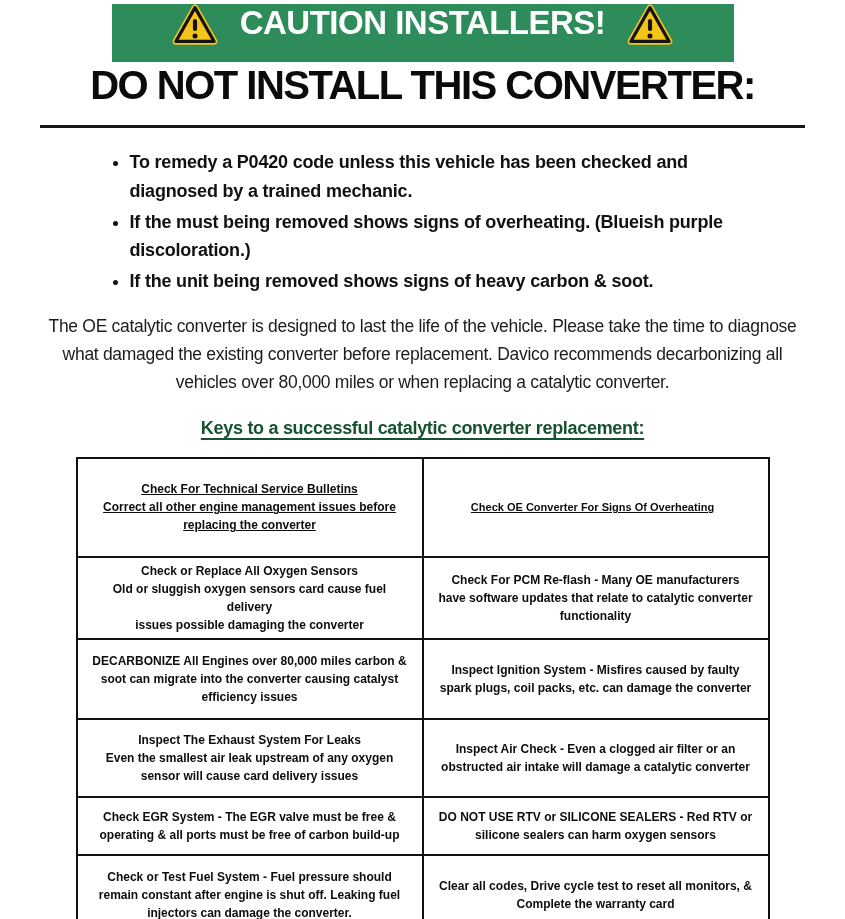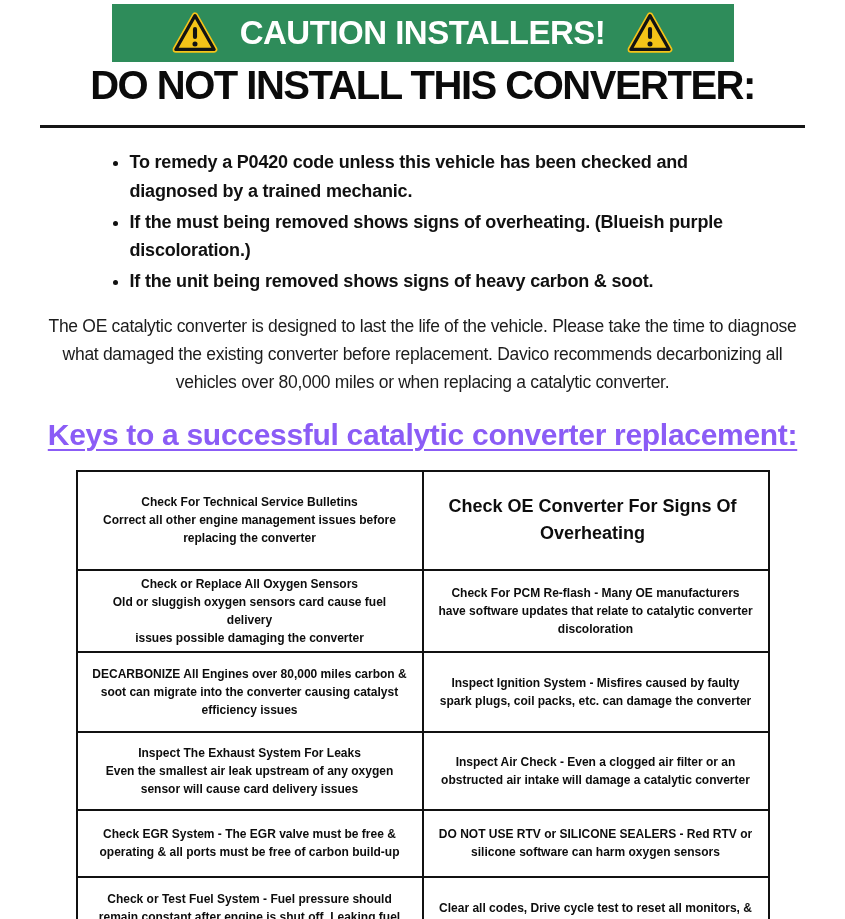--- a/index.html
+++ b/index.html
@@ -11,21 +11,21 @@
     color: #111111;
   }
 
   
   .banner {
     width: 622px;
     height: 58px;
     margin: 4px auto 0 auto;
     background: #2e8c5a;
     display: flex;
-    align-items: center;
+    align-items: flex-start;
     justify-content: center;
     gap: 22px;
   }
   .banner-text {
     color: #ffffff;
     font-size: 33px;
     font-weight: 800;
     letter-spacing: -0.5px;
     white-space: nowrap;
   }
@@ -75,27 +75,27 @@
     line-height: 1.6;
     letter-spacing: -0.3px;
     white-space: pre-line;
     color: #1c1c1c;
   }
 
   
   .keys-heading {
     margin-top: 22px;
     text-align: center;
-    font-size: 30px;
+    font-size: 18px;
     font-weight: 800;
     letter-spacing: -0.3px;
     text-decoration: underline;
     text-underline-offset: 4px;
     text-decoration-thickness: 2px;
-    color: #8b5cf6;
+    color: #14532d;
   }
 
   
   .tips-table {
     width: 694px;
     margin: 18px auto 0 auto;
     border-collapse: collapse;
     table-layout: fixed;
   }
   .tips-table td {
@@ -103,27 +103,27 @@
     width: 50%;
     text-align: center;
     vertical-align: middle;
     font-size: 12px;
     font-weight: 700;
     line-height: 1.5;
     padding: 4px 14px;
     white-space: pre-line;
     color: #0d0d0d;
   }
-  .tips-table tr:nth-child(1) td { height: 99px; }
+  .tips-table tr:nth-child(1) td { height: 99px; text-decoration: underline; }
   .tips-table tr:nth-child(2) td { height: 80px; }
   .tips-table tr:nth-child(3) td { height: 80px; }
   .tips-table tr:nth-child(4) td { height: 78px; }
-  .tips-table tr:nth-child(5) td { height: 67px; border-radius: 26px; }
+  .tips-table tr:nth-child(5) td { height: 58px; border-radius: 26px; }
   .tips-table tr:nth-child(6) td { height: 80px; }
-  .tips-table td.cell-lg { font-size: 18px; padding-left: 8px; }
+  .tips-table td.cell-lg { font-size: 11px; padding-left: 8px; }
 </style>
 </head>
 <body>
 
 <div class="banner">
   <svg class="warn-icon" viewBox="0 0 100 92" aria-hidden="true">
     <path d="M50 8 L92 82 H8 Z" fill="#f5c418" stroke="#f5c418" stroke-width="14" stroke-linejoin="round"></path>
     <path d="M50 8 L92 82 H8 Z" fill="#f5c418" stroke="#131313" stroke-width="7" stroke-linejoin="round"></path>
     <rect x="45.5" y="33" width="9" height="26" rx="4.5" fill="#131313"></rect>
     <circle cx="50" cy="70" r="5.5" fill="#131313"></circle>
@@ -160,34 +160,34 @@
     <tr>
       <td>Check For Technical Service Bulletins
 Correct all other engine management issues before
 replacing the converter</td>
       <td class="cell-lg">Check OE Converter For Signs Of Overheating</td>
     </tr>
     <tr>
       <td>Check or Replace All Oxygen Sensors
 Old or sluggish oxygen sensors card cause fuel delivery
 issues possible damaging the converter</td>
-      <td>Check For PCM Re-flash - Many OE manufacturers have software updates that relate to catalytic converter discoloration</td>
+      <td>Check For PCM Re-flash - Many OE manufacturers have software updates that relate to catalytic converter functionality</td>
     </tr>
     <tr>
       <td>DECARBONIZE All Engines over 80,000 miles carbon &amp; soot can migrate into the converter causing catalyst efficiency issues</td>
       <td>Inspect Ignition System - Misfires caused by faulty spark plugs, coil packs, etc. can damage the converter</td>
     </tr>
     <tr>
       <td>Inspect The Exhaust System For Leaks
 Even the smallest air leak upstream of any oxygen
 sensor will cause card delivery issues</td>
       <td>Inspect Air Check - Even a clogged air filter or an obstructed air intake will damage a catalytic converter</td>
     </tr>
     <tr>
       <td>Check EGR System - The EGR valve must be free &amp; operating &amp; all ports must be free of carbon build-up</td>
-      <td>DO NOT USE RTV or SILICONE SEALERS - Red RTV or silicone software can harm oxygen sensors</td>
+      <td>DO NOT USE RTV or SILICONE SEALERS - Red RTV or silicone sealers can harm oxygen sensors</td>
     </tr>
     <tr>
       <td>Check or Test Fuel System - Fuel pressure should remain constant after engine is shut off.  Leaking fuel injectors can damage the converter.</td>
       <td>Clear all codes,  Drive cycle test to reset all monitors, &amp; Complete the warranty card</td>
     </tr>
   </tbody>
 </table>
 
 </body></html>

